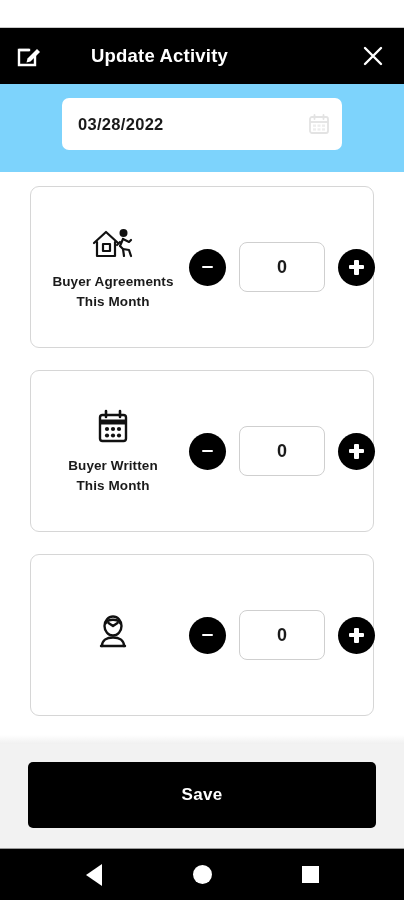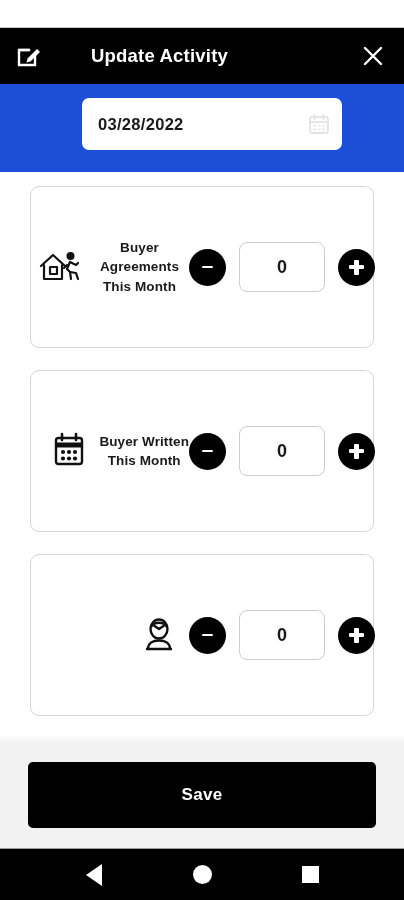--- a/index.html
+++ b/index.html
@@ -68,22 +68,22 @@
     display: flex;
     align-items: center;
     justify-content: center;
     cursor: pointer;
   }
   .close-btn svg { display: block; }
 
   
   .date-band {
     flex: 0 0 auto;
-    background: #1d4ed8;
-    padding: 14px 62px 22px 82px;
+    background: #7dd3fc;
+    padding: 14px 62px 22px 62px;
   }
   .date-field {
     background: #ffffff;
     border-radius: 7px;
     height: 52px;
     display: flex;
     align-items: center;
     padding: 0 12px 0 16px;
     cursor: pointer;
   }
@@ -130,22 +130,23 @@
   }
   .metric-card.partial {
     height: 162px;
     margin-bottom: 0;
   }
 
   .metric-left {
     width: 152px;
     flex: 0 0 auto;
     display: flex;
-    align-items: center;
-    justify-content: flex-end;
+    flex-direction: column;
+    align-items: center;
+    justify-content: flex-start;
     gap: 7px;
   }
   .metric-icon {
     width: 46px;
     height: 42px;
     display: block;
   }
   .metric-label {
     font-size: 13.5px;
     font-weight: bold;

